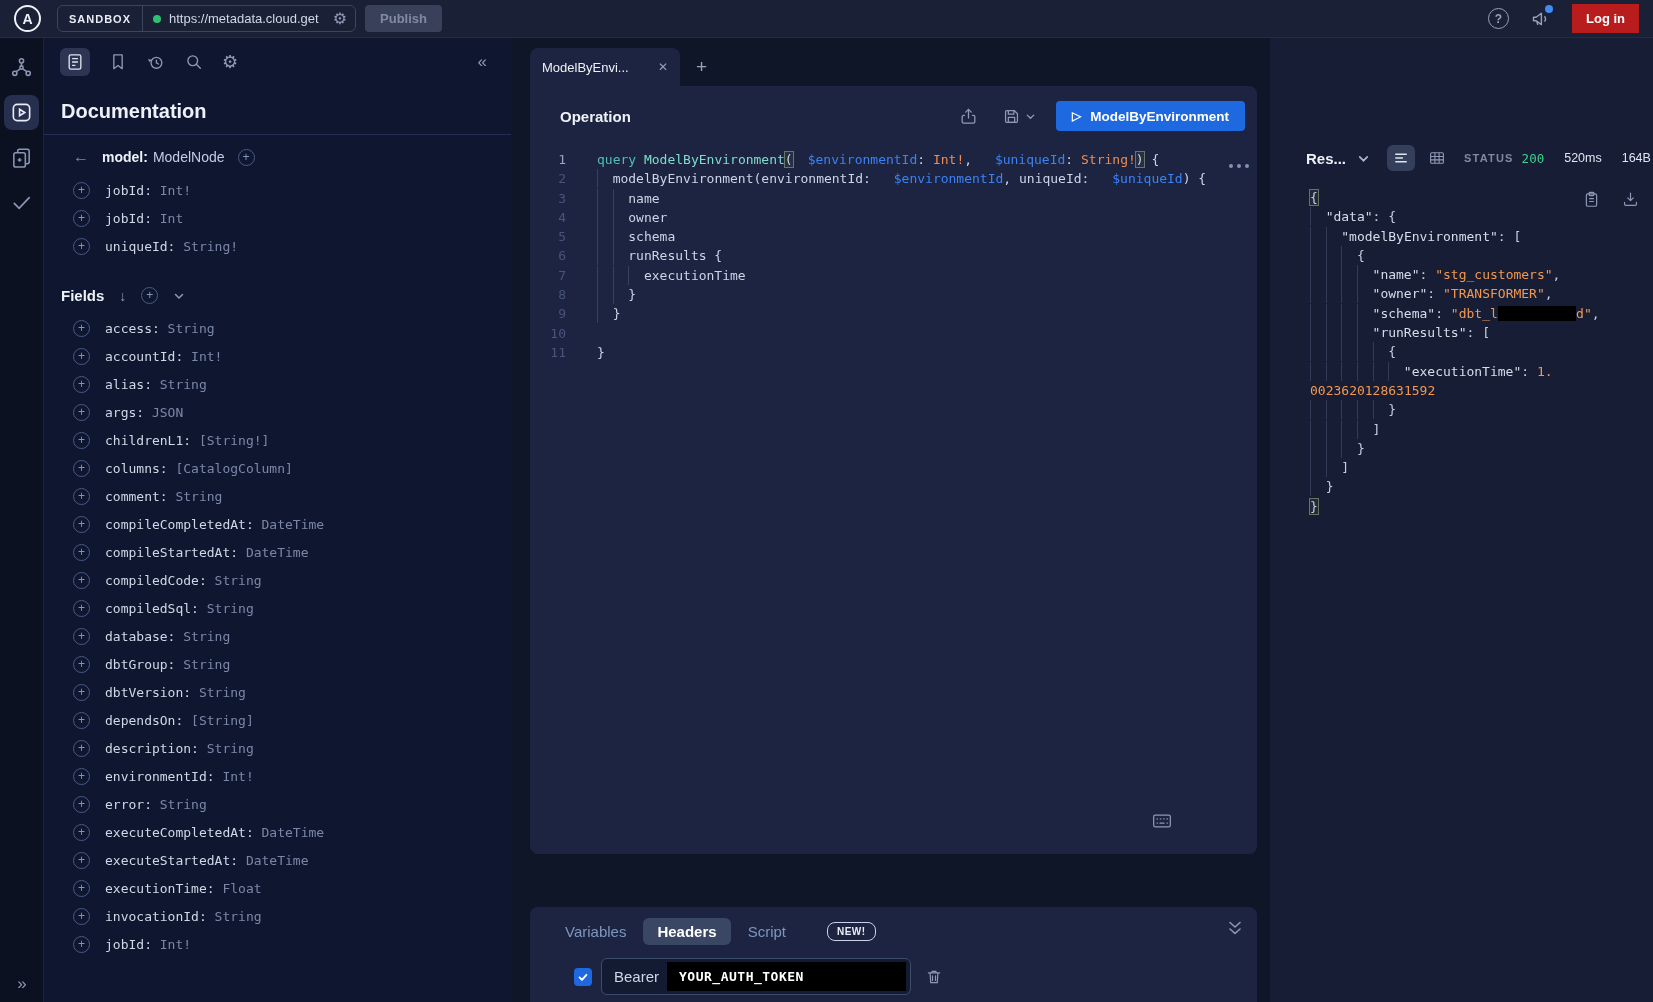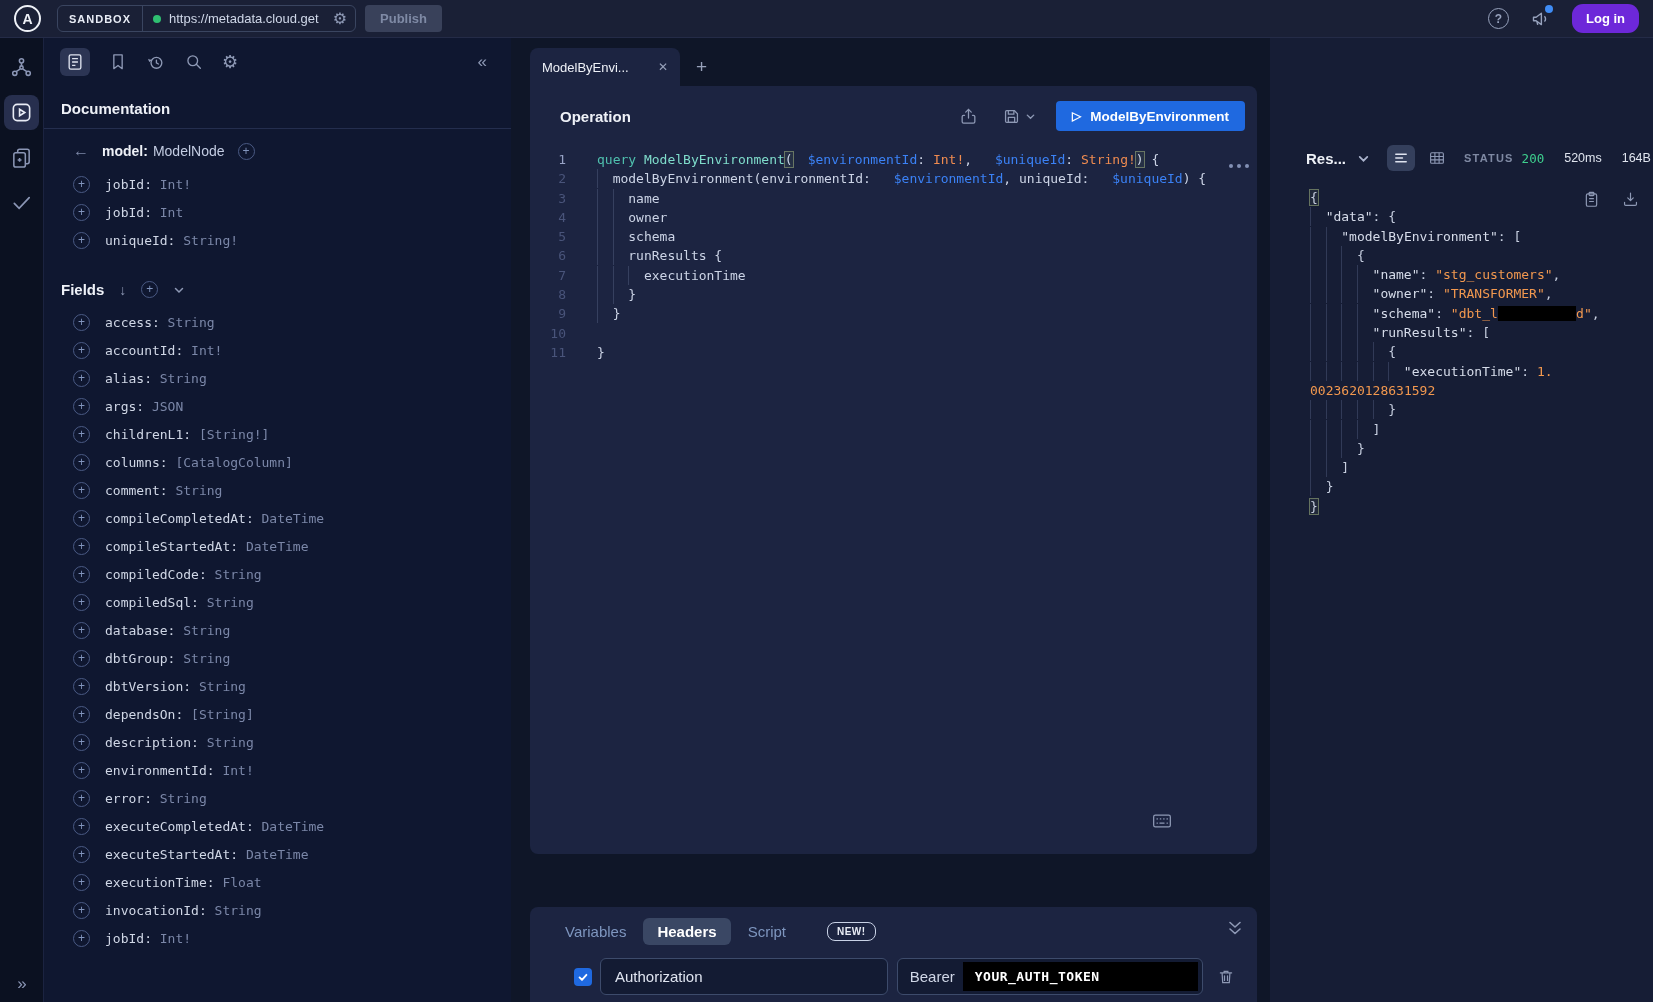--- a/index.html
+++ b/index.html
@@ -26,37 +26,37 @@
   .url-dot { width:8px; height:8px; border-radius:50%; background:#2fbf71; flex:none; }
   .url-text { color:#cfd7e8; font-size:13px; white-space:nowrap; overflow:hidden; flex:1; }
   .gear-glyph { font-size:16px; color:#8e99b5; line-height:1; }
   .publish-btn { margin-left:9px; background:#39415a; color:#7f8aa5; font-size:13px; font-weight:bold;
     padding:6px 15px; border-radius:4px; }
   .topbar-spacer { flex:1; }
   .help-icon { width:21px; height:21px; border:1.6px solid #97a2bd; border-radius:50%;
     color:#97a2bd; font-size:12px; font-weight:bold; display:flex; align-items:center; justify-content:center; }
   .mega-wrap { position:relative; margin-left:21px; color:#97a2bd; }
   .mega-dot { position:absolute; right:-2px; top:-3px; width:8px; height:8px; border-radius:50%; background:#3f8cf5; }
-  .login-btn { margin-left:21px; background:#6d28d9; color:#fff; font-size:13px; font-weight:bold;
-    padding:7px 14px; border-radius:11px; }
+  .login-btn { margin-left:21px; background:#b91c1c; color:#fff; font-size:13px; font-weight:bold;
+    padding:7px 14px; border-radius:0; }
 
   
   .rail { position:absolute; left:0; top:38px; bottom:0; width:44px; background:#0b1121;
     border-right:1px solid #1b2340; display:flex; flex-direction:column; align-items:center; padding-top:18px; }
   .rail-item { margin-bottom:22px; color:#8b96b5; }
   .rail-item.sel { background:#272f4e; border-radius:8px; padding:6px; margin:-6px 0 16px 0; color:#e8ecf5; }
   .rail-expand { position:absolute; bottom:8px; left:0; width:44px; text-align:center;
     font-size:17px; color:#8b96b5; }
 
   
   .sidebar { position:absolute; left:44px; top:38px; bottom:0; width:467px; background:#0f1730; }
   .sb-toolbar { height:48px; display:flex; align-items:center; gap:18px; padding:0 24px 0 16px; }
   .sb-chip { background:#2c3554; border-radius:6px; padding:4px 5px; color:#dfe4f0; }
   .sb-collapse { margin-left:auto; font-size:17px; color:#8e99b5; }
-  .sb-title { margin:14px 0 0 17px; font-size:15px; font-weight:bold; color:#eef1f7; }
+  .sb-title { margin:14px 0 0 17px; font-size:20px; font-weight:bold; color:#eef1f7; }
   .sb-divider { margin-top:11px; border-bottom:1px solid #242e4e; }
   .type-row { margin:13px 0 0 29px; display:flex; align-items:center; gap:13px; }
   .back-arrow { color:#7d88a8; font-size:16px; }
   .type-label { font-size:14px; font-weight:bold; color:#eef1f7; }
   .type-name { font-size:14px; color:#c3cce2; margin-left:-8px; }
   .sec-title { margin:25px 0 0 17px; font-size:15px; font-weight:bold; color:#eef1f7; }
   .fields-head { margin:27px 0 2px 17px; display:flex; align-items:center; gap:15px; }
   .sort-arrow { color:#8e99b5; font-size:14px; }
   .doc-list { margin-top:10px; }
   .doc-row { display:flex; align-items:center; height:28px; padding-left:29px;
@@ -488,21 +488,20 @@
       <span class="bt-tab active">Headers</span>
       <span class="bt-tab">Script</span>
       <span class="new-badge">NEW!</span>
     </div>
     <div class="hdr-row">
       <span class="hdr-check">
         <svg width="12" height="12" viewBox="0 0 14 14" fill="none" stroke="#fff" stroke-width="2.2" stroke-linecap="round" stroke-linejoin="round">
           <path d="M3 7.5l2.8 2.8L11 4.5"></path>
         </svg>
       </span>
-      <div class="hdr-key">Authorization</div>
       <div class="hdr-val">
         <span class="bearer-label">Bearer</span>
         <span class="token-box">YOUR_AUTH_TOKEN</span>
       </div>
       <span class="hdr-trash">
         <svg width="18" height="18" viewBox="0 0 24 24" fill="none" stroke="currentColor" stroke-width="1.6" stroke-linecap="round">
           <path d="M4.5 6.5h15M9.5 6.3V4.5h5v1.8M6.8 6.8l.8 12.7h8.8l.8-12.7M10 10.5v6M14 10.5v6"></path>
         </svg>
       </span>
     </div>

